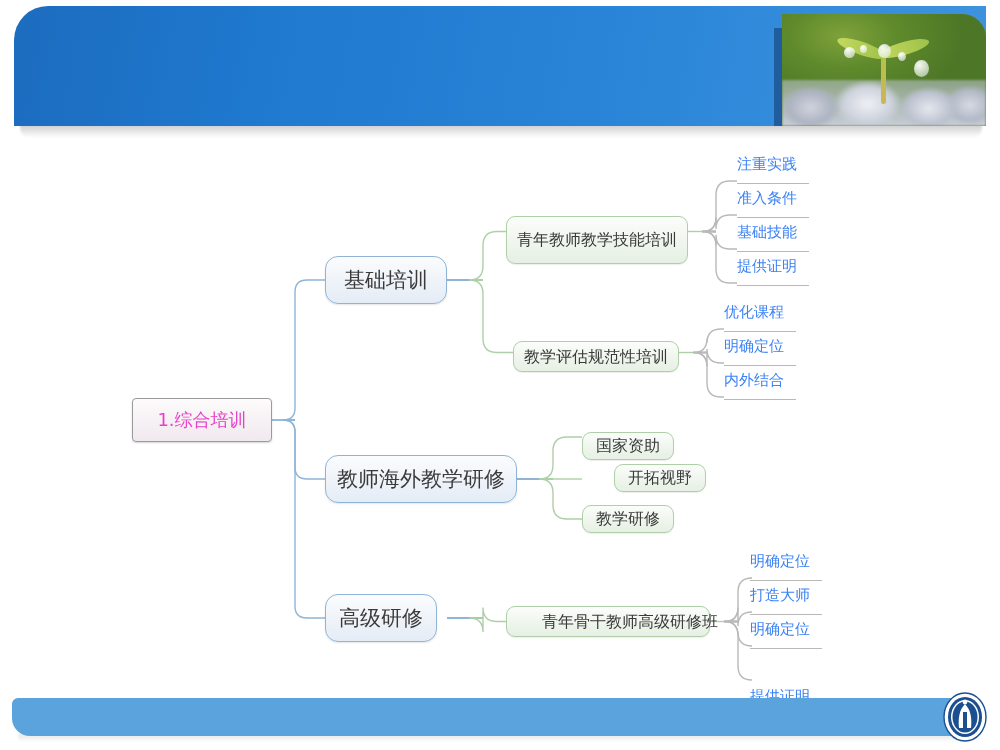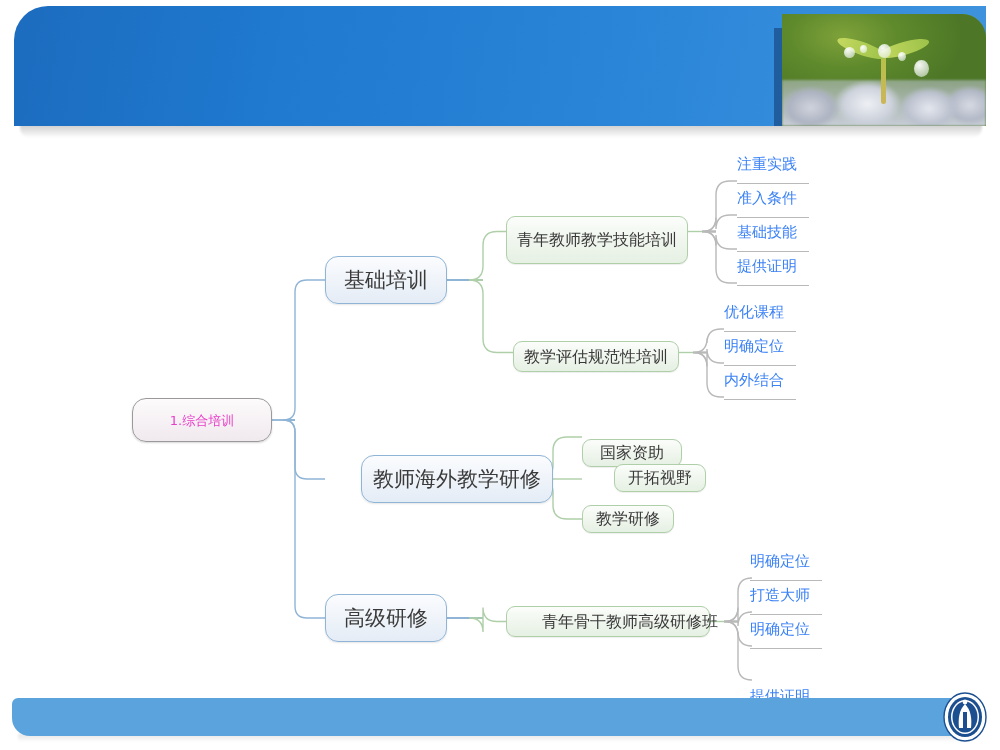--- a/index.html
+++ b/index.html
@@ -133,23 +133,23 @@
   .node {
     position: absolute;
     display: flex; align-items: center; justify-content: center;
     white-space: nowrap;
     line-height: 1;
   }
   
   .node-root {
     background: linear-gradient(to bottom, #fdfbfc 0%, #f6f1f4 55%, #f0e9ee 100%);
     border: 1px solid #9a9a9a;
-    border-radius: 14px;
+    border-radius: 4px;
     color: #e83fc8;
-    font-size: 13px;
+    font-size: 18px;
     box-shadow: 0 1px 2px rgba(0,0,0,0.16);
   }
   
   .node-l2 {
     background: linear-gradient(to bottom, #fbfcfe 0%, #eef3f9 55%, #e4ecf6 100%);
     border: 1px solid #8fb4d6;
     border-radius: 13px;
     color: #3a3a3a;
     font-size: 21px;
     box-shadow: 0 1px 2px rgba(0,0,0,0.10);
@@ -233,25 +233,25 @@
         <div class="node node-l2" style="left: 325px; top: 126px; width: 122px; height: 48px;">基础培训</div>
         <div class="node node-l3" style="left: 506px; top: 86px; width: 182px; height: 48px;">青年教师教学技能培训</div>
         <div class="node node-leaf" style="left: 737px; top: 32px; width: 72px; height: 22px;">注重实践</div>
         <div class="node node-leaf" style="left: 737px; top: 66px; width: 72px; height: 22px;">准入条件</div>
         <div class="node node-leaf" style="left: 737px; top: 100px; width: 72px; height: 22px;">基础技能</div>
         <div class="node node-leaf" style="left: 737px; top: 134px; width: 72px; height: 22px;">提供证明</div>
         <div class="node node-l3" style="left: 513px; top: 211px; width: 166px; height: 31px; text-align: right;">教学评估规范性培训</div>
         <div class="node node-leaf" style="left: 724px; top: 180px; width: 72px; height: 22px;">优化课程</div>
         <div class="node node-leaf" style="left: 724px; top: 214px; width: 72px; height: 22px;">明确定位</div>
         <div class="node node-leaf" style="left: 724px; top: 248px; width: 72px; height: 22px;">内外结合</div>
-        <div class="node node-l2" style="left: 325px; top: 325px; width: 192px; height: 48px; margin-left: 36px;">教师海外教学研修</div>
-        <div class="node node-l3" style="left: 582px; top: 309px; width: 100px; height: 28px;">国家资助</div>
+        <div class="node node-l2" style="left: 325px; top: 325px; width: 192px; height: 48px;">教师海外教学研修</div>
+        <div class="node node-l3" style="left: 582px; top: 302px; width: 92px; height: 28px;">国家资助</div>
         <div class="node node-l3" style="left: 614px; top: 334px; width: 92px; height: 28px;">开拓视野</div>
         <div class="node node-l3" style="left: 582px; top: 375px; width: 92px; height: 28px;">教学研修</div>
-        <div class="node node-l2" style="left: 325px; top: 464px; width: 122px; height: 48px;">高级研修</div>
+        <div class="node node-l2" style="left: 325px; top: 464px; width: 112px; height: 48px;">高级研修</div>
         <div class="node node-l3" style="left: 506px; top: 476px; width: 204px; height: 31px; padding-left: 44px;">青年骨干教师高级研修班</div>
         <div class="node node-leaf" style="left: 750px; top: 429px; width: 72px; height: 22px;">明确定位</div>
         <div class="node node-leaf" style="left: 750px; top: 463px; width: 72px; height: 22px;">打造大师</div>
         <div class="node node-leaf" style="left: 750px; top: 497px; width: 72px; height: 22px;">明确定位</div>
         <div class="node node-leaf" style="left: 750px; top: 531px; width: 72px; height: 22px; margin-top: 33px;">提供证明</div>
       </div>
   </div>
 
   <div class="footer-shadow"></div>
   <div class="footer-bar"></div>

